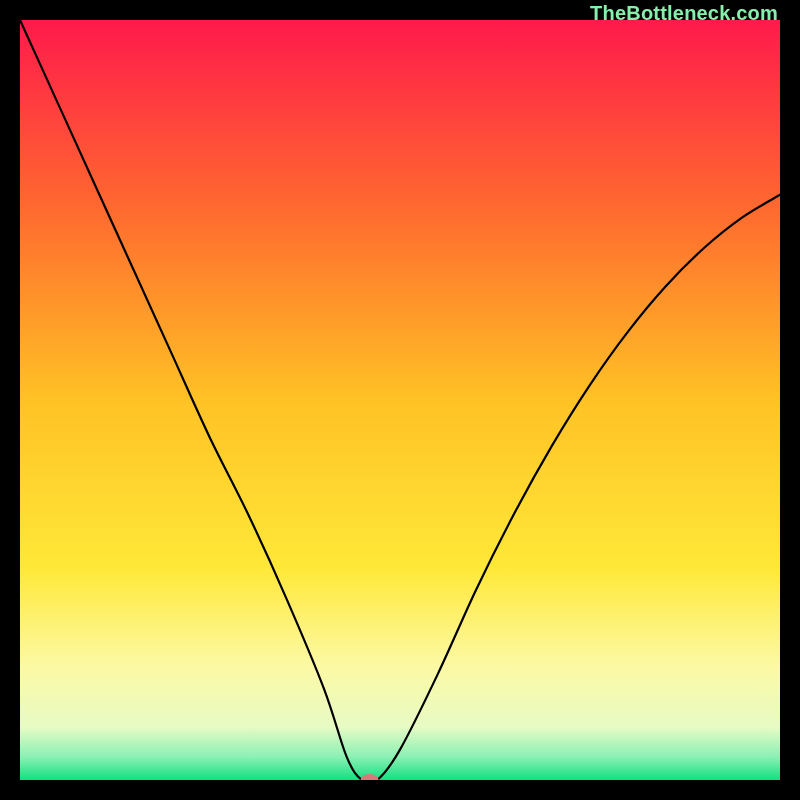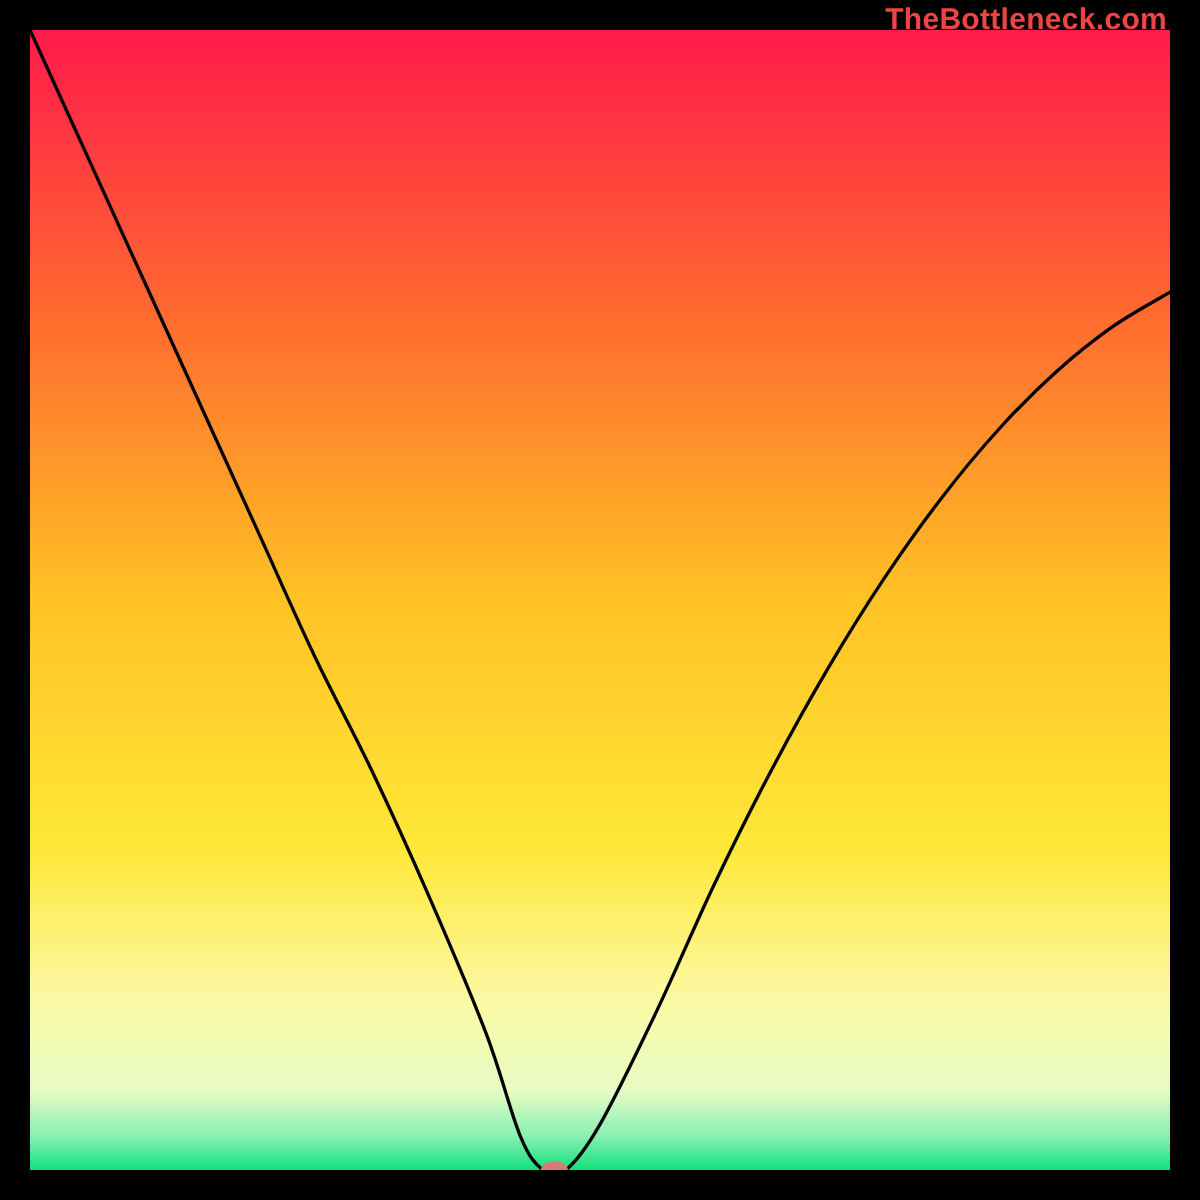--- a/index.html
+++ b/index.html
@@ -24,21 +24,21 @@
     width: 760px;
     height: 760px;
     overflow: hidden;
   }
   .watermark {
     position: absolute;
     top: 2px;
     right: 22px;
     font-size: 20px;
     font-weight: 600;
-    color: #ef4444;
+    color: #86efac;
     letter-spacing: 0.2px;
     user-select: none;
   }
   svg { display: block; }
 </style>
 </head>
 <body>
 
 <div class="frame">
   <div class="plot">

